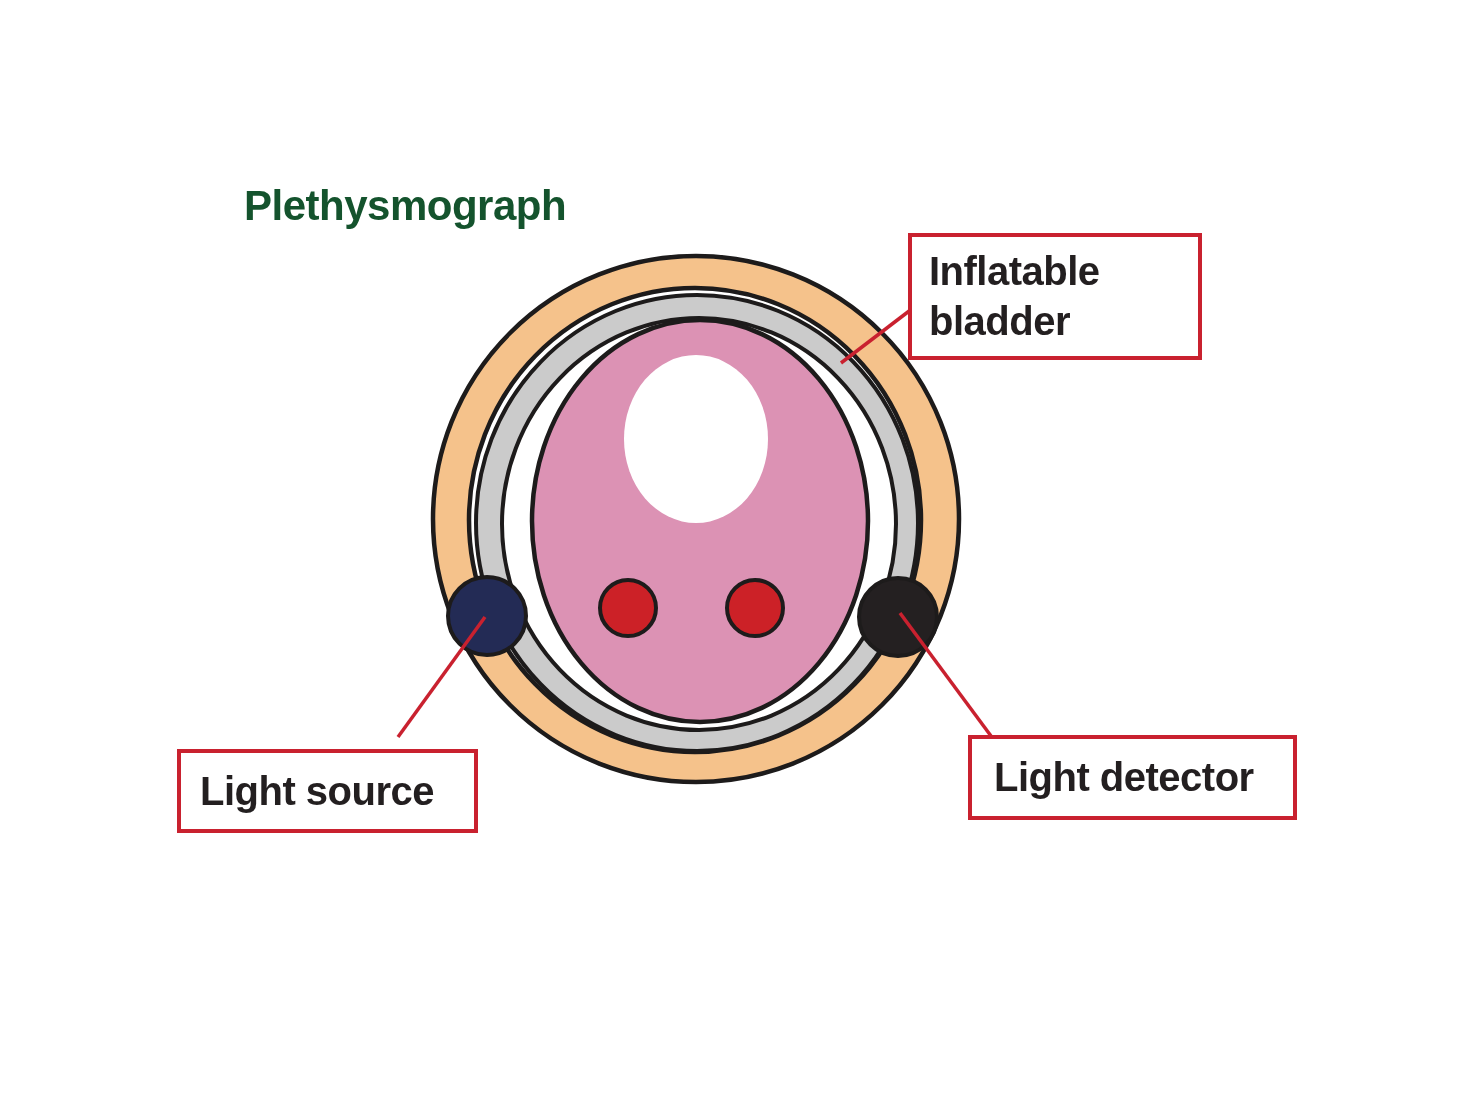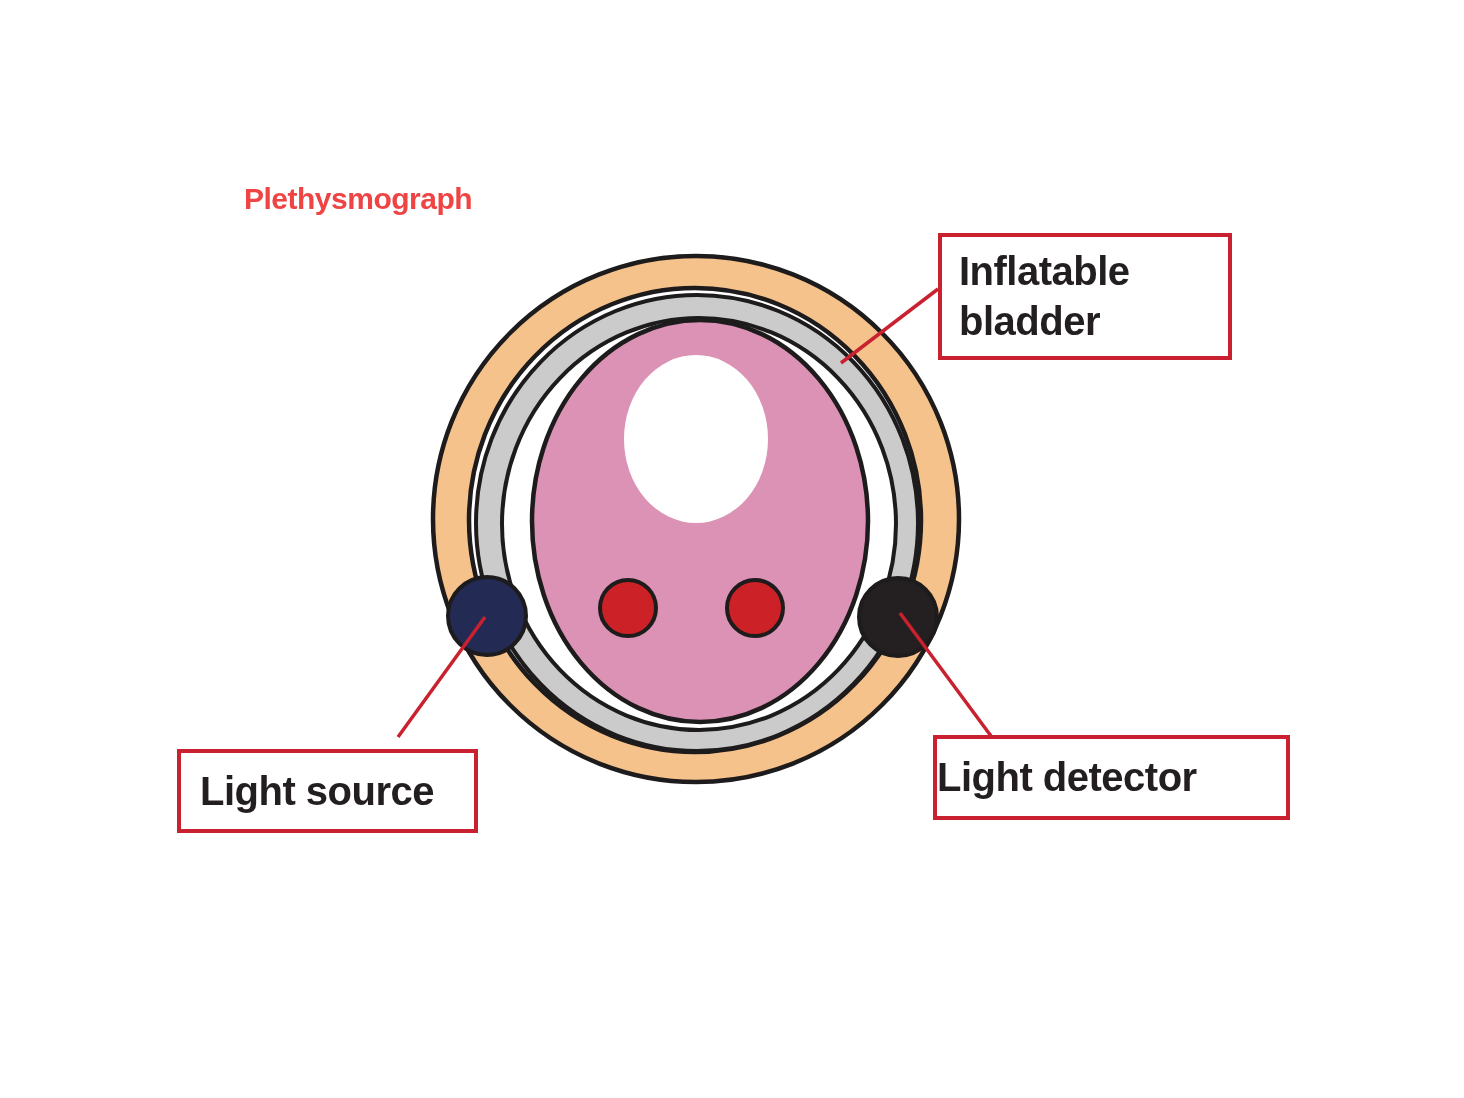--- a/index.html
+++ b/index.html
@@ -19,62 +19,63 @@
     position: absolute;
     left: 0;
     top: 0;
     width: 1464px;
     height: 1098px;
   }
   .page-title {
     position: absolute;
     left: 244px;
     top: 182px;
-    font-size: 30px;
+    font-size: 42px;
     font-weight: 700;
-    color: #ef4444;
+    color: #14532d;
     letter-spacing: -0.5px;
     white-space: nowrap;
   }
   .label-box {
     position: absolute;
     box-sizing: border-box;
     background: #ffffff;
     border: 4px solid #C9212F;
     color: #231F20;
     font-size: 40px;
     font-weight: 700;
     letter-spacing: -0.5px;
   }
   .label-box.inflatable {
-    left: 938px;
+    left: 908px;
     top: 233px;
     width: 294px;
     height: 127px;
     padding: 9px 10px 0 17px;
     line-height: 1.25;
   }
   .label-box.source {
     left: 177px;
     top: 736px;
     width: 301px;
     height: 84px;
     display: flex;
     align-items: center;
     padding-left: 19px;
     white-space: nowrap;
     margin-top: 13px;
   }
   .label-box.detector {
-    left: 933px;
+    left: 968px;
     top: 735px;
-    width: 357px;
+    width: 329px;
     height: 85px;
     display: flex;
     align-items: center;
+    padding-left: 22px;
     white-space: nowrap;
   }
 </style>
 </head>
 <body>
 
 <div class="stage">
 
   <svg class="diagram-svg" viewBox="0 0 1464 1098" xmlns="http://www.w3.org/2000/svg">
 

